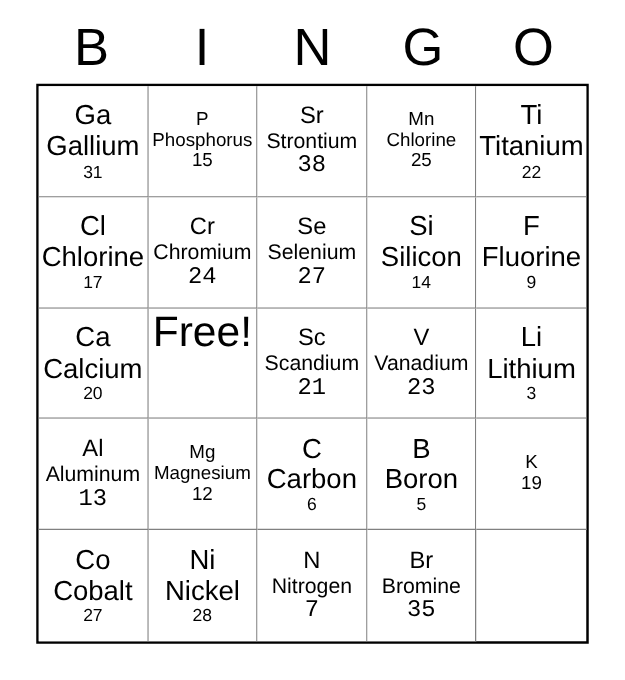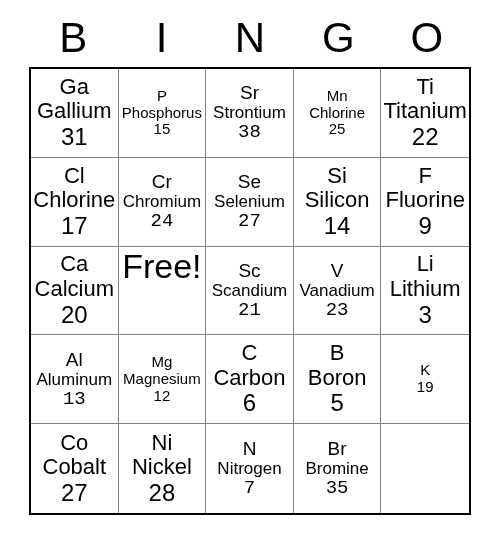--- a/index.html
+++ b/index.html
@@ -79,21 +79,21 @@
   .sym, .name, .num {
     display: block;
     width: 100%;
     line-height: 1.12;
     white-space: nowrap;
   }
 
   
   .cell.sz-lg .sym  { font-size: 22px; }
   .cell.sz-lg .name { font-size: 22px; text-align: center; }
-  .cell.sz-lg .num  { font-size: 24px; }
+  .cell.sz-lg .num  { font-size: 14px; }
 
   
   .cell.sz-md .sym  { font-size: 19px; }
   .cell.sz-md .name { font-size: 17px; }
   .cell.sz-md .num  { font-size: 19px; font-family: Liberation Mono, monospace; }
 
   
   .cell.sz-sm .sym  { font-size: 15px; }
   .cell.sz-sm .name { font-size: 15px; }
   .cell.sz-sm .num  { font-size: 15px; }

